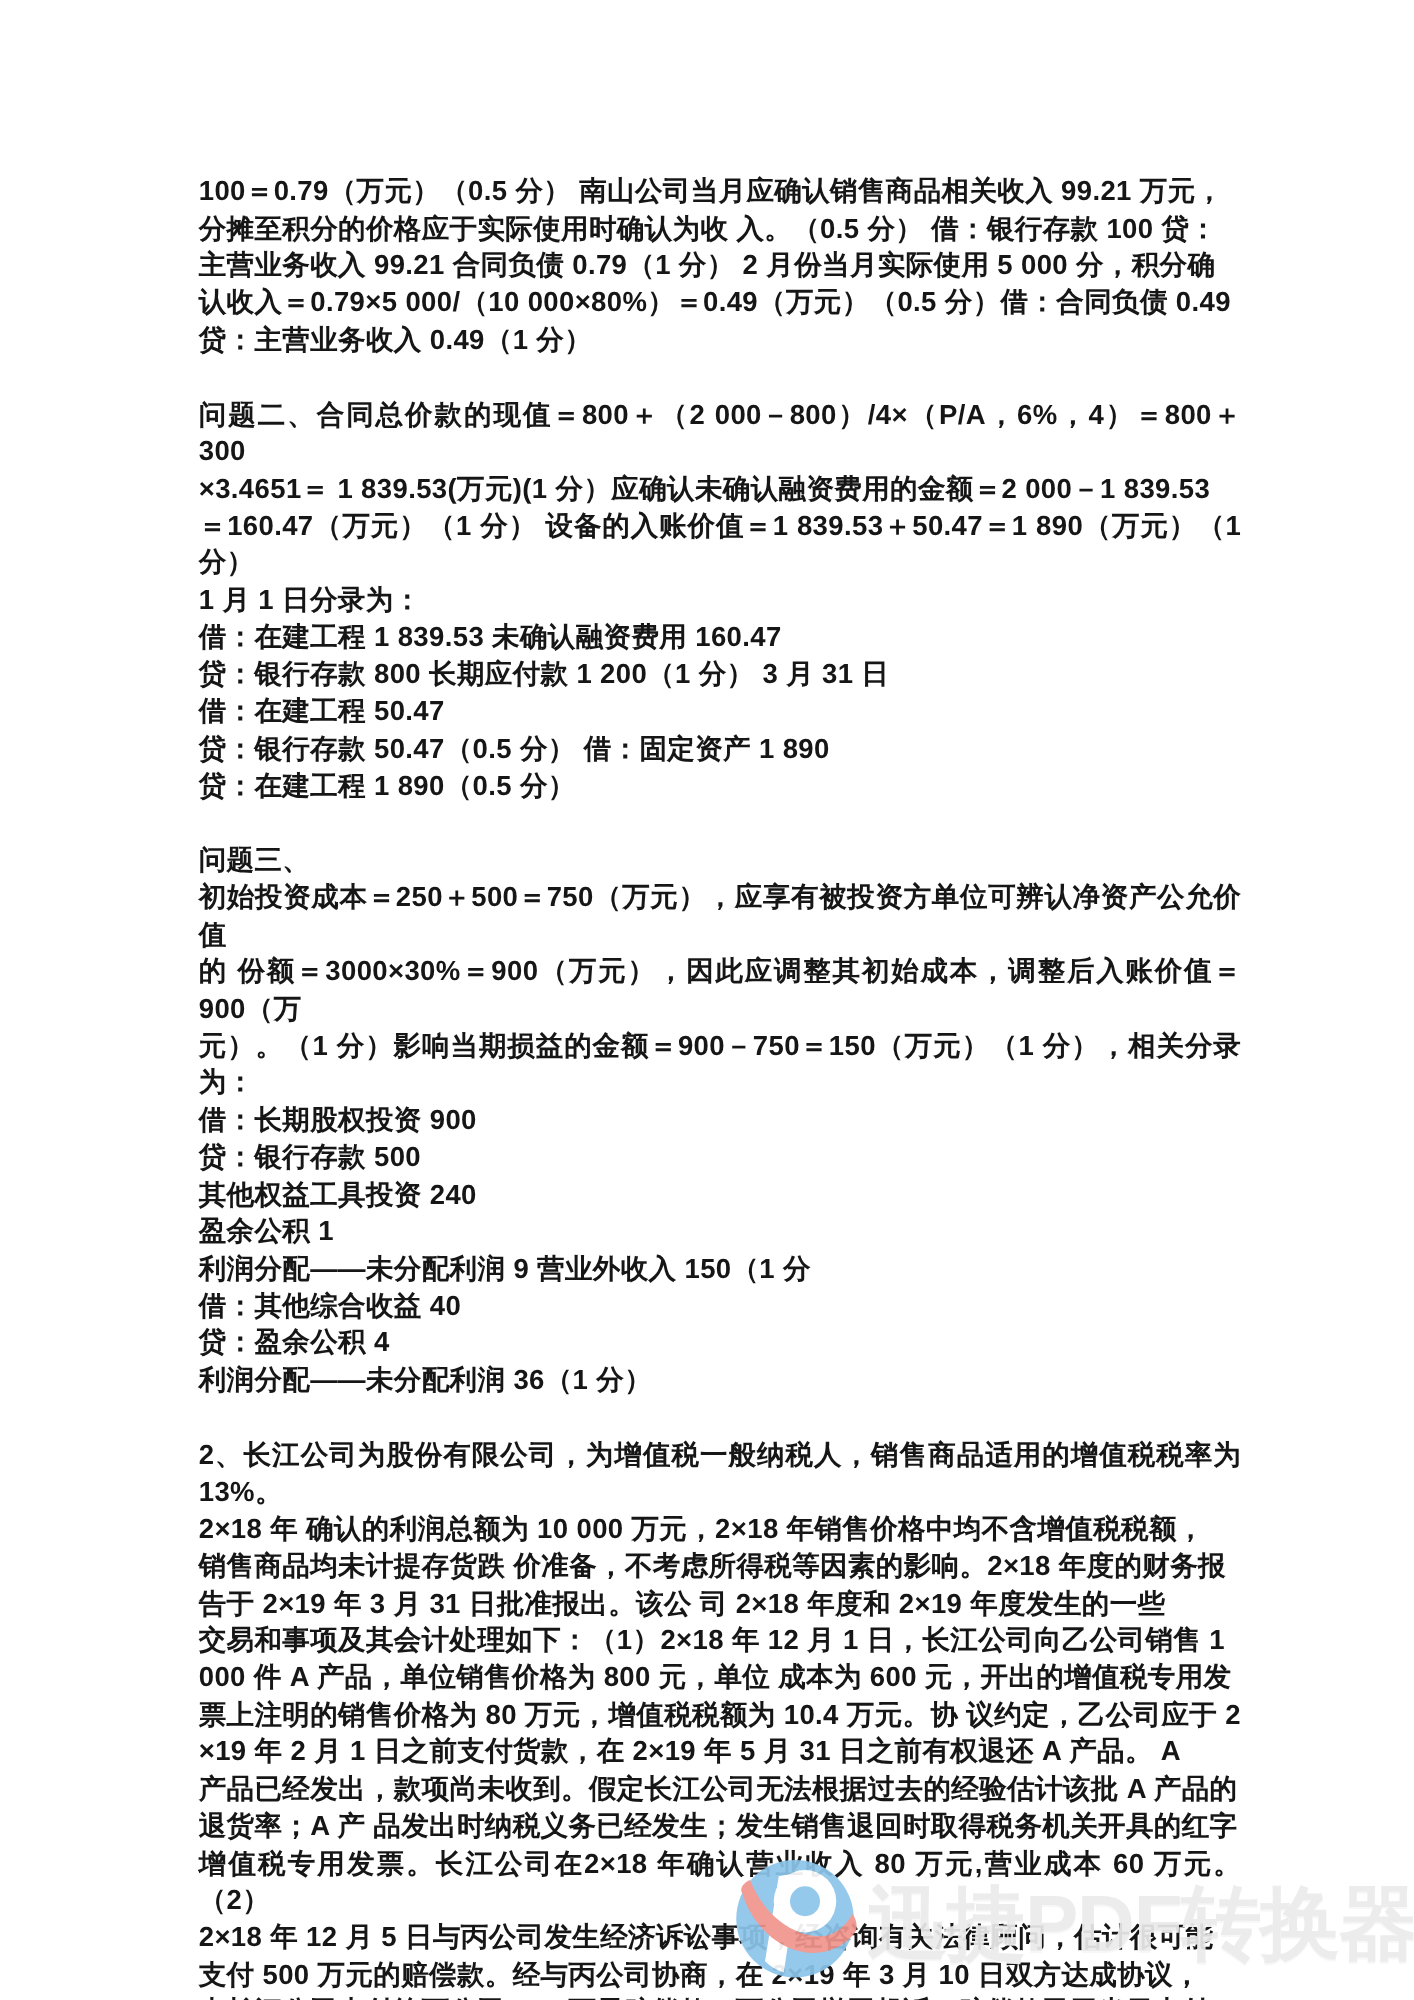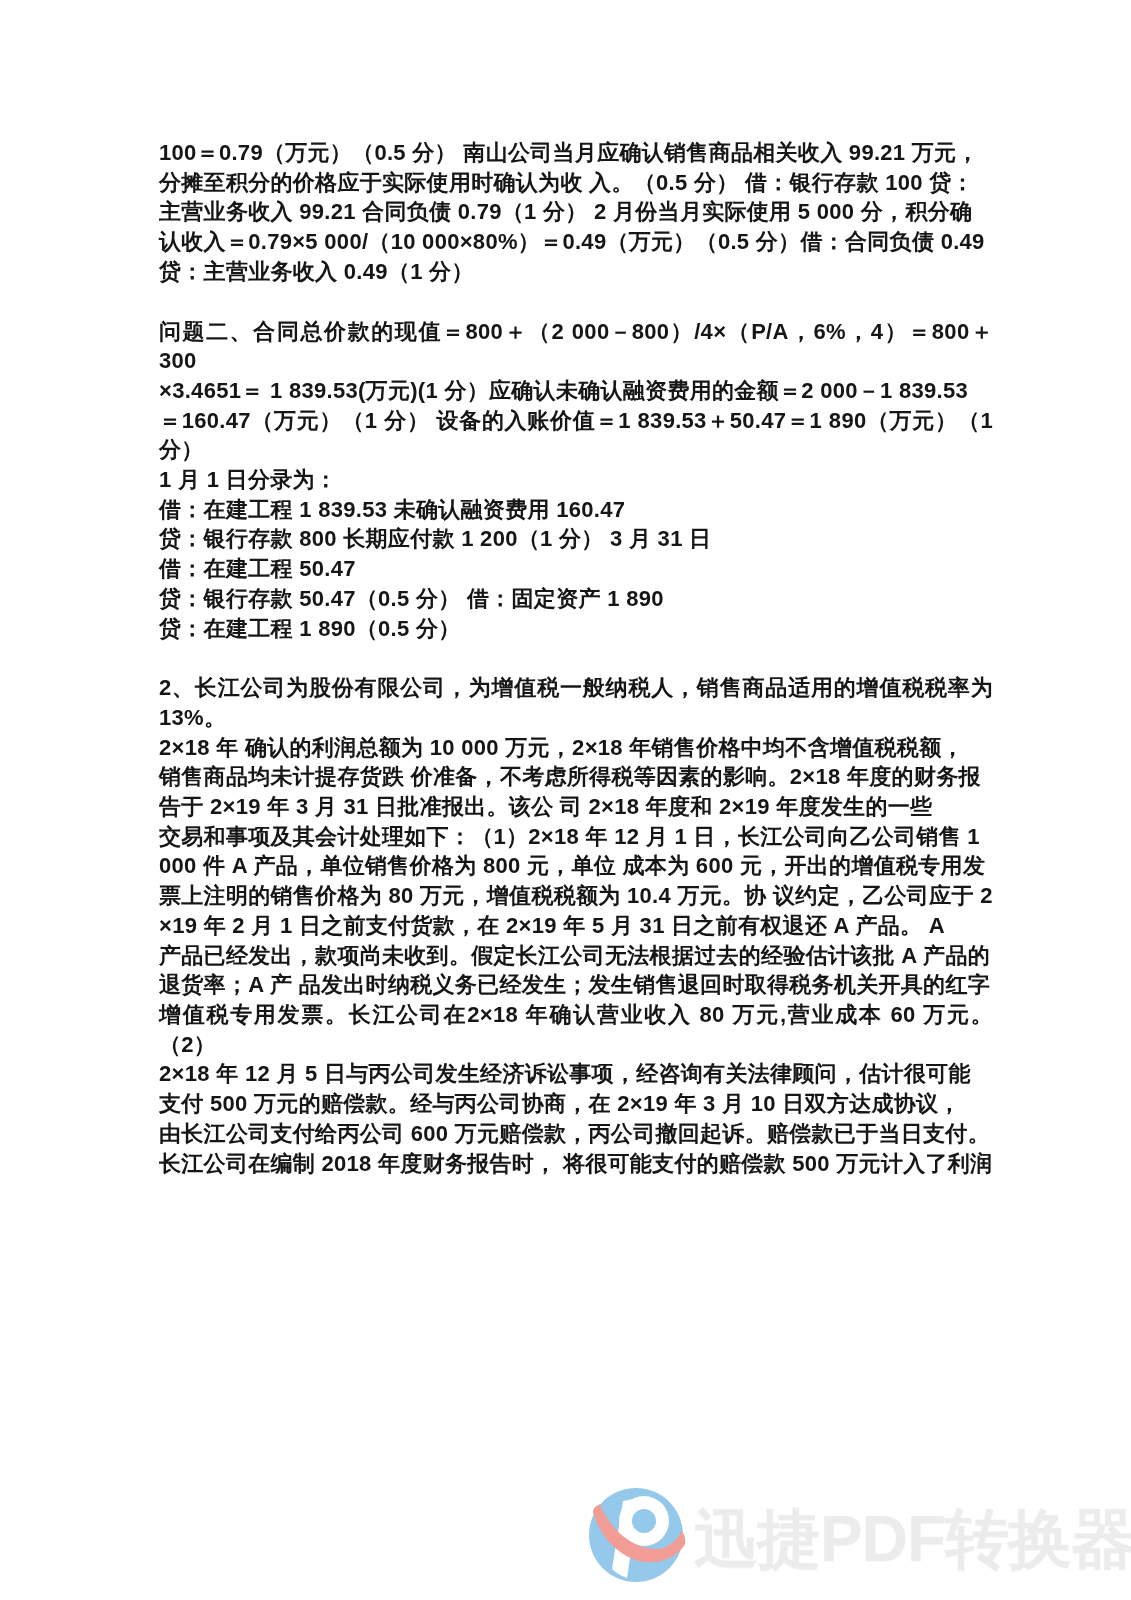--- a/index.html
+++ b/index.html
@@ -67,20 +67,32 @@
 贷：主营业务收入 0.49（1 分）</p>
     <p class="para">问题二、合同总价款的现值＝800＋（2 000－800）/4×（P/A，6%，4）＝800＋300
 ×3.4651＝  1 839.53(万元)(1  分）应确认未确认融资费用的金额＝2 000－1 839.53
 ＝160.47（万元）（1 分）  设备的入账价值＝1 839.53＋50.47＝1 890（万元）（1 分）
 1 月 1 日分录为：
 借：在建工程 1 839.53 未确认融资费用 160.47
 贷：银行存款 800 长期应付款 1 200（1 分）  3 月 31 日
 借：在建工程 50.47
 贷：银行存款 50.47（0.5 分）  借：固定资产 1 890
 贷：在建工程 1 890（0.5 分）</p>
+    <p class="para">问题三、
+初始投资成本＝250＋500＝750（万元），应享有被投资方单位可辨认净资产公允价值
+的 份额＝3000×30%＝900（万元），因此应调整其初始成本，调整后入账价值＝900（万
+元）。（1 分）影响当期损益的金额＝900－750＝150（万元）（1 分），相关分录为：
+借：长期股权投资 900
+贷：银行存款 500
+其他权益工具投资 240
+盈余公积 1
+利润分配——未分配利润 9 营业外收入 150（1 分
+借：其他综合收益 40
+贷：盈余公积 4
+利润分配——未分配利润 36（1 分）</p>
     <p class="para">2、长江公司为股份有限公司，为增值税一般纳税人，销售商品适用的增值税税率为 13%。
 2×18 年 确认的利润总额为 10 000 万元，2×18 年销售价格中均不含增值税税额，
 销售商品均未计提存货跌 价准备，不考虑所得税等因素的影响。2×18 年度的财务报
 告于 2×19 年 3 月 31 日批准报出。该公 司 2×18 年度和 2×19 年度发生的一些
 交易和事项及其会计处理如下：（1）2×18 年 12 月 1 日，长江公司向乙公司销售 1
 000 件 A 产品，单位销售价格为 800 元，单位 成本为 600 元，开出的增值税专用发
 票上注明的销售价格为 80 万元，增值税税额为 10.4 万元。协 议约定，乙公司应于 2
 ×19 年 2 月 1 日之前支付货款，在 2×19 年 5 月 31 日之前有权退还 A 产品。 A
 产品已经发出，款项尚未收到。假定长江公司无法根据过去的经验估计该批 A 产品的
 退货率；A 产 品发出时纳税义务已经发生；发生销售退回时取得税务机关开具的红字

